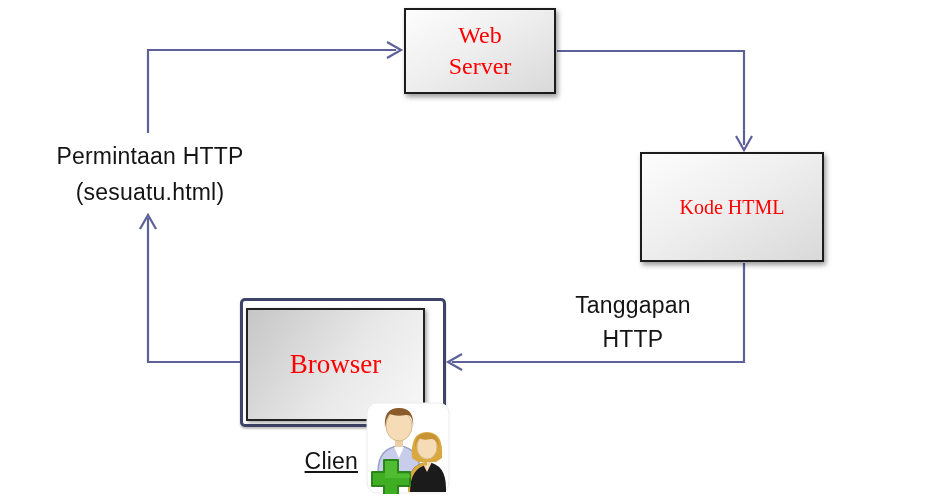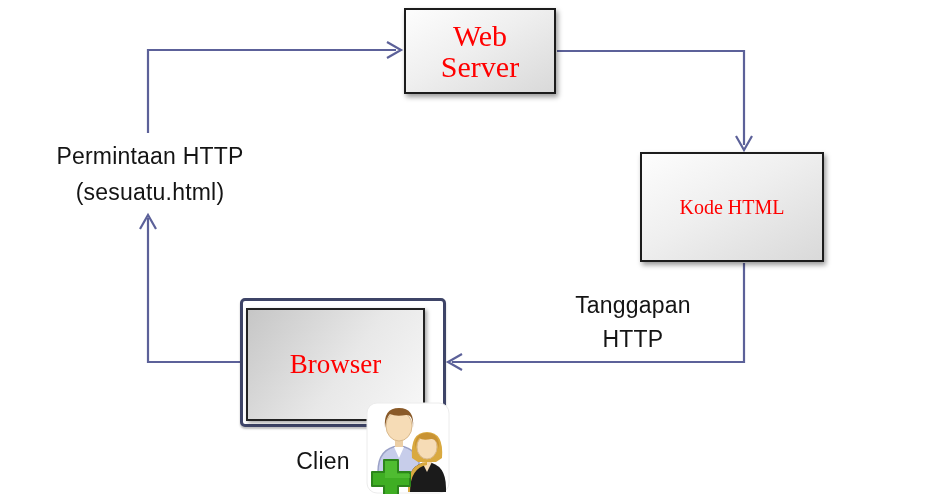--- a/index.html
+++ b/index.html
@@ -38,21 +38,21 @@
     display: flex;
     align-items: center;
     justify-content: center;
     text-align: center;
     background: linear-gradient(150deg, #fdfdfd 0%, #efefef 45%, #d9d9d9 100%);
     border: 2px solid var(--node-border);
     box-shadow: 2px 3px 5px rgba(0,0,0,0.40);
     color: var(--node-text);
     font-family: "Liberation Serif", serif;
   }
-  .node-webserver { left: 404px; top: 8px;  width: 152px; height: 86px; font-size: 30px; line-height: 31px; }
+  .node-webserver { left: 404px; top: 8px;  width: 152px; height: 86px; font-size: 24px; line-height: 31px; }
   .node-kodehtml  { left: 640px; top: 152px; width: 184px; height: 110px; font-size: 20px; }
   .node-label-narrow { display: inline-block; width: 90px; }
   .monitor {
     position: absolute;
     left: 240px; top: 298px;
     width: 206px; height: 129px;
     background: #ffffff;
     border: 3px solid var(--frame);
     border-radius: 5px;
     box-shadow: 0 2px 2px rgba(0,0,0,0.25);
@@ -74,21 +74,21 @@
   .flowlabel {
     position: absolute;
     color: var(--label-text);
     font-size: 23px;
     letter-spacing: 0.2px;
     text-align: center;
   }
   .flowlabel .line { display: block; }
   .label-request  { left: 28px;  top: 138px; width: 244px; line-height: 36px; }
   .label-response { left: 550px; top: 288px; width: 166px; line-height: 34px; }
-  .label-client   { left: 288px; top: 448px; width: 70px;  text-align: center; }
+  .label-client   { left: 288px; top: 448px; width: 70px;  text-align: right; text-decoration: underline; }
   .add-users {
     position: absolute;
     left: 366px; top: 402px;
     width: 84px; height: 92px;
   }
 </style>
 </head>
 <body>
 
 <div class="canvas">

